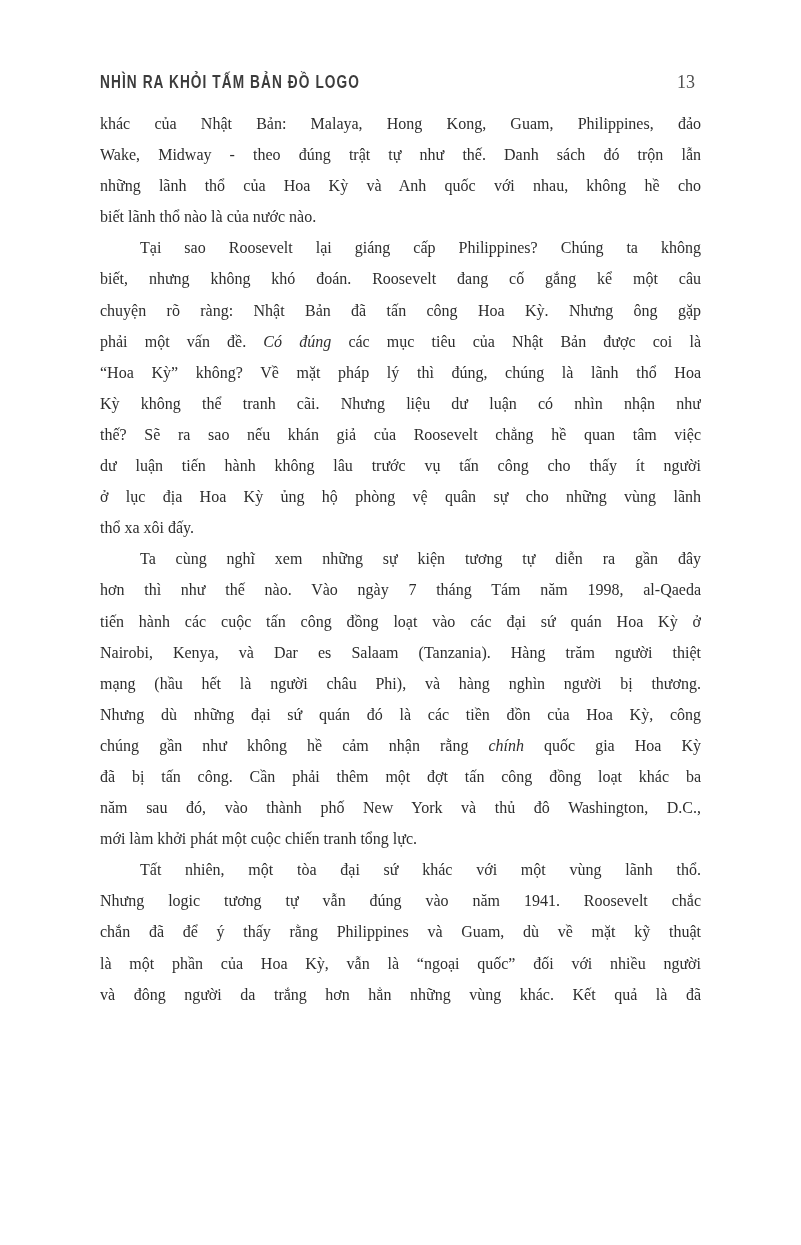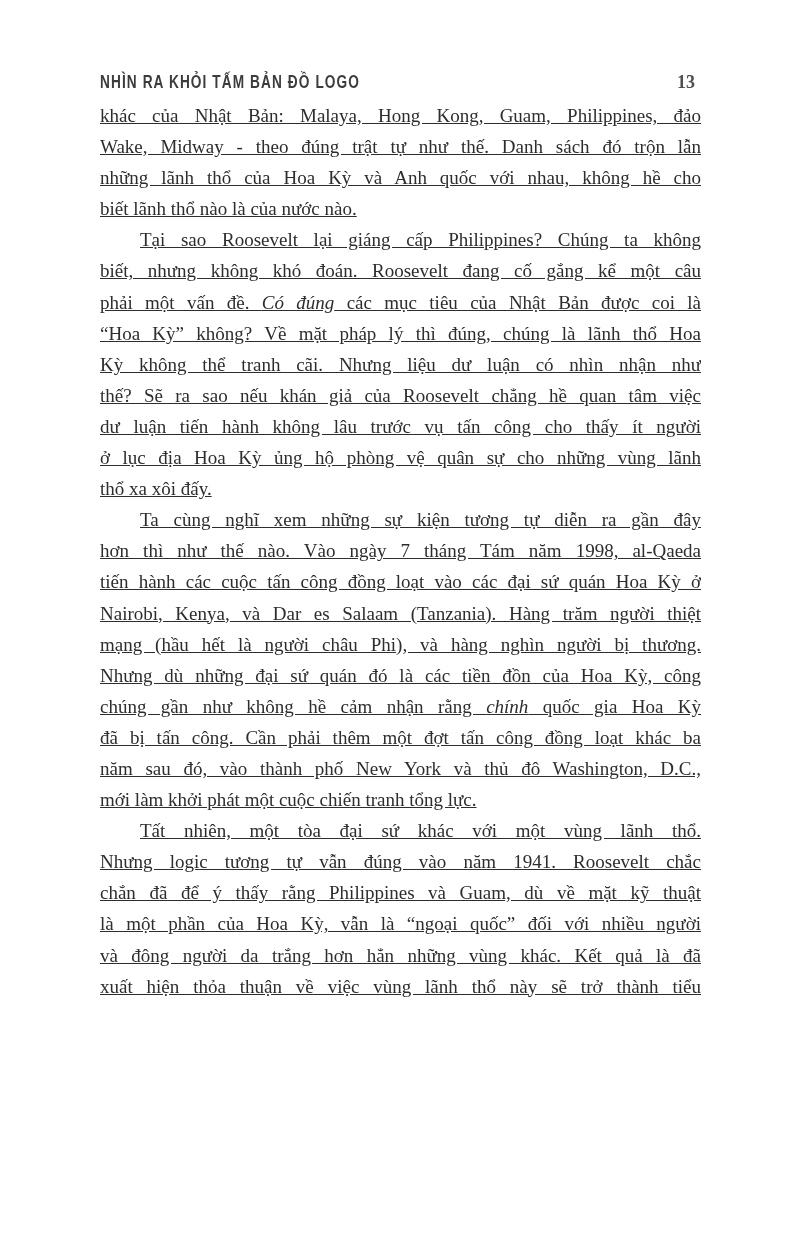--- a/index.html
+++ b/index.html
@@ -35,30 +35,28 @@
     transform-origin: 0 50%;
     white-space: nowrap;
   }
   .page-number {
     position: absolute;
     right: 5px;
     top: 1px;
     font-family: "Liberation Serif", "DejaVu Serif", serif;
     font-size: 18px;
     color: #4f4f4f;
-    font-weight: bold;
   }
   .body-text {
     position: absolute;
-    top: 100px;
+    top: 108px;
     left: 100px;
     width: 601px;
     color: #2d2d2d;
-    font-size: 19px;
-    text-decoration: underline;
+    font-size: 16px;
   }
   .paragraph { margin: 0; padding: 0; }
   .line {
     height: 31.1px;
     line-height: 31.1px;
     text-align: justify;
     text-align-last: justify;
     overflow: hidden;
     white-space: normal;
   }
@@ -77,20 +75,21 @@
   <div class="body-text">
       <div class="paragraph">
         <div class="line"><span>khác của Nhật Bản: Malaya, Hong Kong, Guam, Philippines, đảo</span></div>
         <div class="line"><span>Wake, Midway - theo đúng trật tự như thế. Danh sách đó trộn lẫn</span></div>
         <div class="line"><span>những lãnh thổ của Hoa Kỳ và Anh quốc với nhau, không hề cho</span></div>
         <div class="line flush"><span>biết lãnh thổ nào là của nước nào.</span></div>
       </div>
       <div class="paragraph">
         <div class="line indent"><span>Tại sao Roosevelt lại giáng cấp Philippines? Chúng ta không</span></div>
         <div class="line"><span>biết, nhưng không khó đoán. Roosevelt đang cố gắng kể một câu</span></div>
+        <div class="line"><span>chuyện rõ ràng: Nhật Bản đã tấn công Hoa Kỳ. Nhưng ông gặp</span></div>
         <div class="line"><span>phải một vấn đề. </span><em>Có đúng</em><span> các mục tiêu của Nhật Bản được coi là</span></div>
         <div class="line"><span>“Hoa Kỳ” không? Về mặt pháp lý thì đúng, chúng là lãnh thổ Hoa</span></div>
         <div class="line"><span>Kỳ không thể tranh cãi. Nhưng liệu dư luận có nhìn nhận như</span></div>
         <div class="line"><span>thế? Sẽ ra sao nếu khán giả của Roosevelt chẳng hề quan tâm việc</span></div>
         <div class="line"><span>dư luận tiến hành không lâu trước vụ tấn công cho thấy ít người</span></div>
         <div class="line"><span>ở lục địa Hoa Kỳ ủng hộ phòng vệ quân sự cho những vùng lãnh</span></div>
         <div class="line flush"><span>thổ xa xôi đấy.</span></div>
       </div>
       <div class="paragraph">
         <div class="line indent"><span>Ta cùng nghĩ xem những sự kiện tương tự diễn ra gần đây</span></div>

